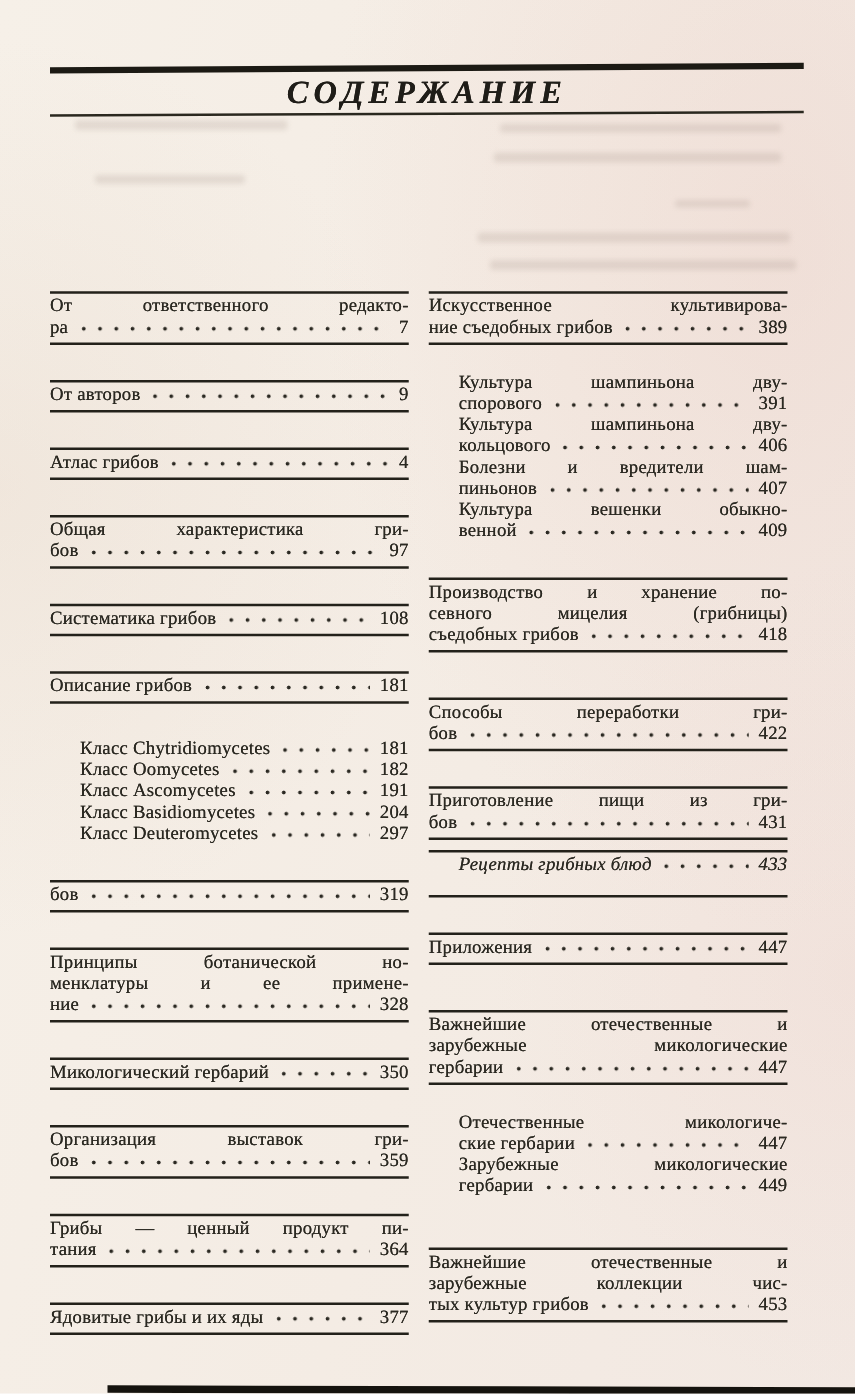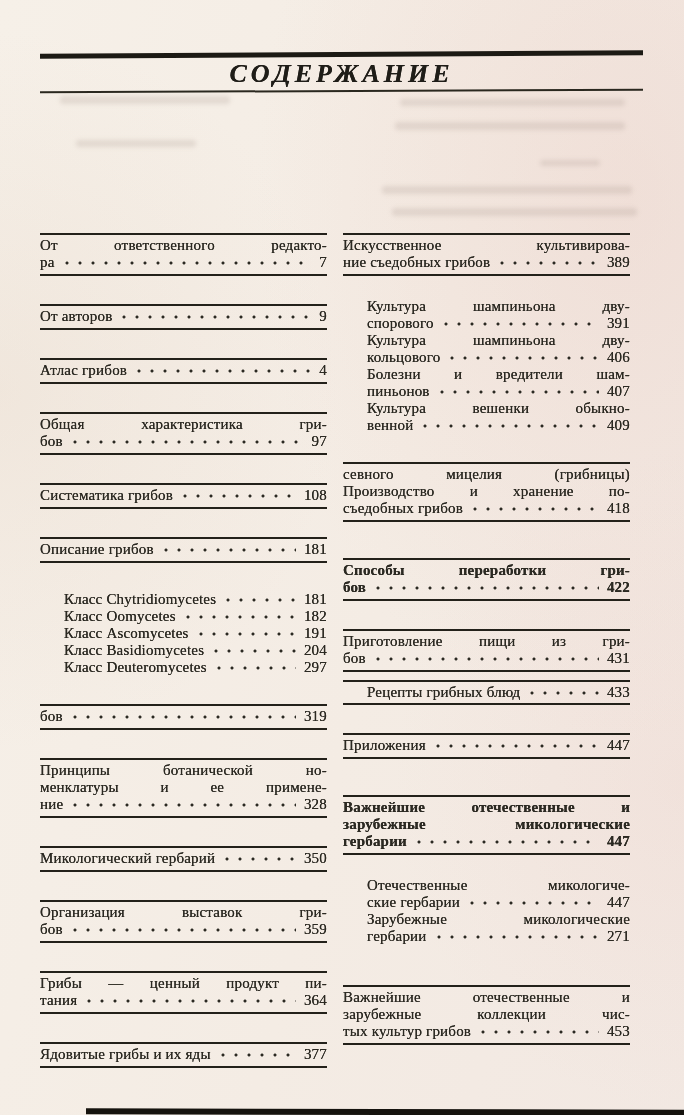--- a/index.html
+++ b/index.html
@@ -83,25 +83,25 @@
     letter-spacing: 0.2px;
     text-shadow: 0 0 0.45px var(--ink);
   }
   .block:first-child { margin-top: 0; }
   .block.ruled {
     border-top: 2px solid var(--rule);
     border-bottom: 2px solid var(--rule);
     padding: 2px 0 3px;
   }
   .block.sub { padding-left: 24px; }
-  .block.sub.ruled { padding-top: 2px; padding-bottom: 2px; }
+  .block.sub.ruled { padding-top: 2px; padding-bottom: 15px; font-style: italic; }
   .block.sub + .block.sub { margin-top: 0; }
   .block.gap-sm  { margin-top: 8px;  }
   .block.gap-md  { margin-top: 22px; }
-  .block.gap-lg  { margin-top: 36px; font-weight: bold; }
+  .block.gap-lg  { margin-top: 36px; }
   .block.gap-xl  { margin-top: 40px; }
 
   .line.fill {
     text-align: justify;
     text-align-last: justify;
     text-justify: inter-word;
   }
   .line.last {
     display: flex;
     align-items: center;
@@ -310,22 +310,22 @@
         </div>
         <div class="block sub">
           <div class="line fill"><span class="txt">Культура вешенки обыкно-</span></div>
           <div class="line last">
             <span class="txt">венной</span>
             <span class="leaders"></span>
             <span class="pagenum">409</span>
           </div>
         </div>
         <div class="block ruled">
+          <div class="line fill"><span class="txt">Производство и хранение по-</span></div>
           <div class="line fill"><span class="txt">севного мицелия (грибницы)</span></div>
-          <div class="line fill"><span class="txt">Производство и хранение по-</span></div>
           <div class="line last">
             <span class="txt">съедобных грибов</span>
             <span class="leaders"></span>
             <span class="pagenum">418</span>
           </div>
         </div>
         <div class="block ruled gap-lg">
           <div class="line fill"><span class="txt">Способы переработки гри-</span></div>
           <div class="line last">
             <span class="txt">бов</span>
@@ -370,21 +370,21 @@
             <span class="txt">ские гербарии</span>
             <span class="leaders"></span>
             <span class="pagenum">447</span>
           </div>
         </div>
         <div class="block sub">
           <div class="line fill"><span class="txt">Зарубежные микологические</span></div>
           <div class="line last">
             <span class="txt">гербарии</span>
             <span class="leaders"></span>
-            <span class="pagenum">271</span>
+            <span class="pagenum">449</span>
           </div>
         </div>
         <div class="block ruled gap-xl">
           <div class="line fill"><span class="txt">Важнейшие отечественные и</span></div>
           <div class="line fill"><span class="txt">зарубежные коллекции чис-</span></div>
           <div class="line last">
             <span class="txt">тых культур грибов</span>
             <span class="leaders"></span>
             <span class="pagenum">453</span>
           </div>

